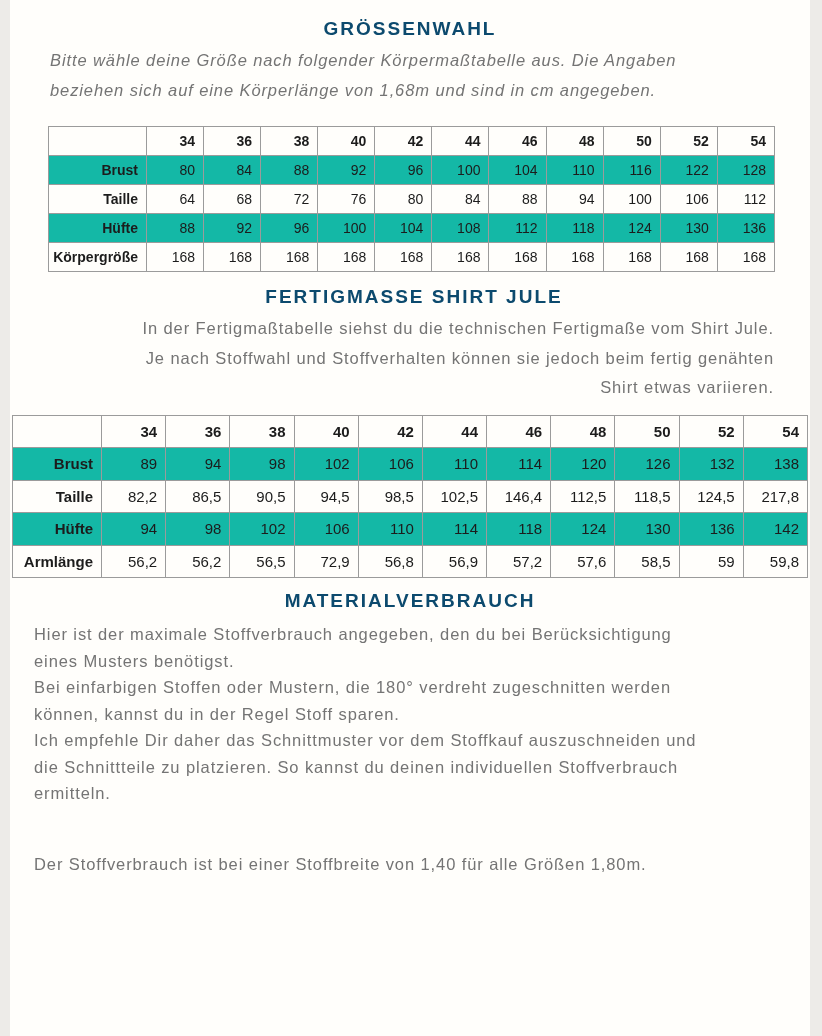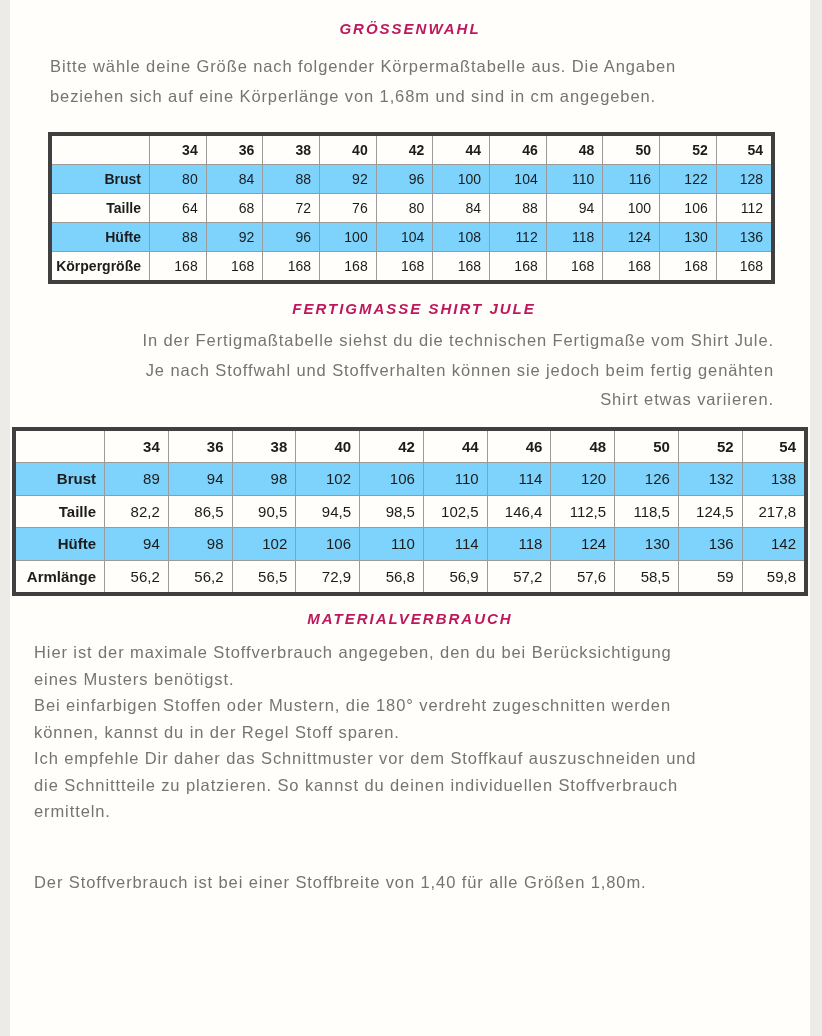--- a/index.html
+++ b/index.html
@@ -18,66 +18,65 @@
   .edge-right { right: 0; width: 12px; }
 
   .page {
     position: absolute; left: 10px; right: 12px; top: 0; bottom: 0;
     background: #fffefb;
   }
 
   .section-title {
     margin: 0; padding: 0;
     text-align: center;
-    font-size: 15px;
+    font-size: 19px;
     font-weight: bold;
     letter-spacing: 2px;
-    color: #be185d;
+    color: #0c4a6e;
     line-height: 24px;
-    font-style: italic;
   }
   .title-1 { margin-top: 17px; }
   .title-2 { margin-top: 13px; padding-left: 8px; }
   .title-3 { margin-top: 11px; }
 
   .para {
     margin: 0;
     color: #747474;
     font-size: 16.5px;
     letter-spacing: 0.9px;
     line-height: 29.5px;
     white-space: pre-line;
   }
   .indent-a { margin-left: 40px; margin-right: 36px; }
   .indent-b { margin-left: 24px; margin-right: 20px; }
 
-  .para-1a { margin-top: 11px; }
+  .para-1a { margin-top: 5px; font-style: italic; }
   .para-1b { margin-top: 24px; }
   .para-2a { margin-top: 5px; text-align: right; }
   .para-3a { margin-top: 8px; line-height: 26.5px; }
   .para-3b { margin-top: 44px; line-height: 26.5px; }
 
   table.size-table {
     border-collapse: collapse;
     table-layout: fixed;
-    border: 4px solid #404040;
+    border: 1px solid #404040;
   }
   table.size-table th, table.size-table td {
     border: 1px solid #9b9b9b;
     text-align: right;
     padding: 0 8px 0 0;
     color: #1c1c1c;
     overflow: hidden;
     white-space: nowrap;
   }
   table.size-table thead th { font-weight: bold; }
   table.size-table tbody th { font-weight: bold; }
   table.size-table td { font-weight: normal; }
   table.size-table tr.shaded th,
-  table.size-table tr.shaded td { background: #7dd3fc; }
+  table.size-table tr.shaded td { background: #14b8a6; }
 
   .table-koerpermass {
     margin-top: 21px; margin-left: 38px;
     width: 727px;
     font-size: 14px;
   }
   .table-koerpermass th, .table-koerpermass td { height: 28px; }
   .table-koerpermass th:first-child { width: 89px; }
 
   .table-fertigmass {

